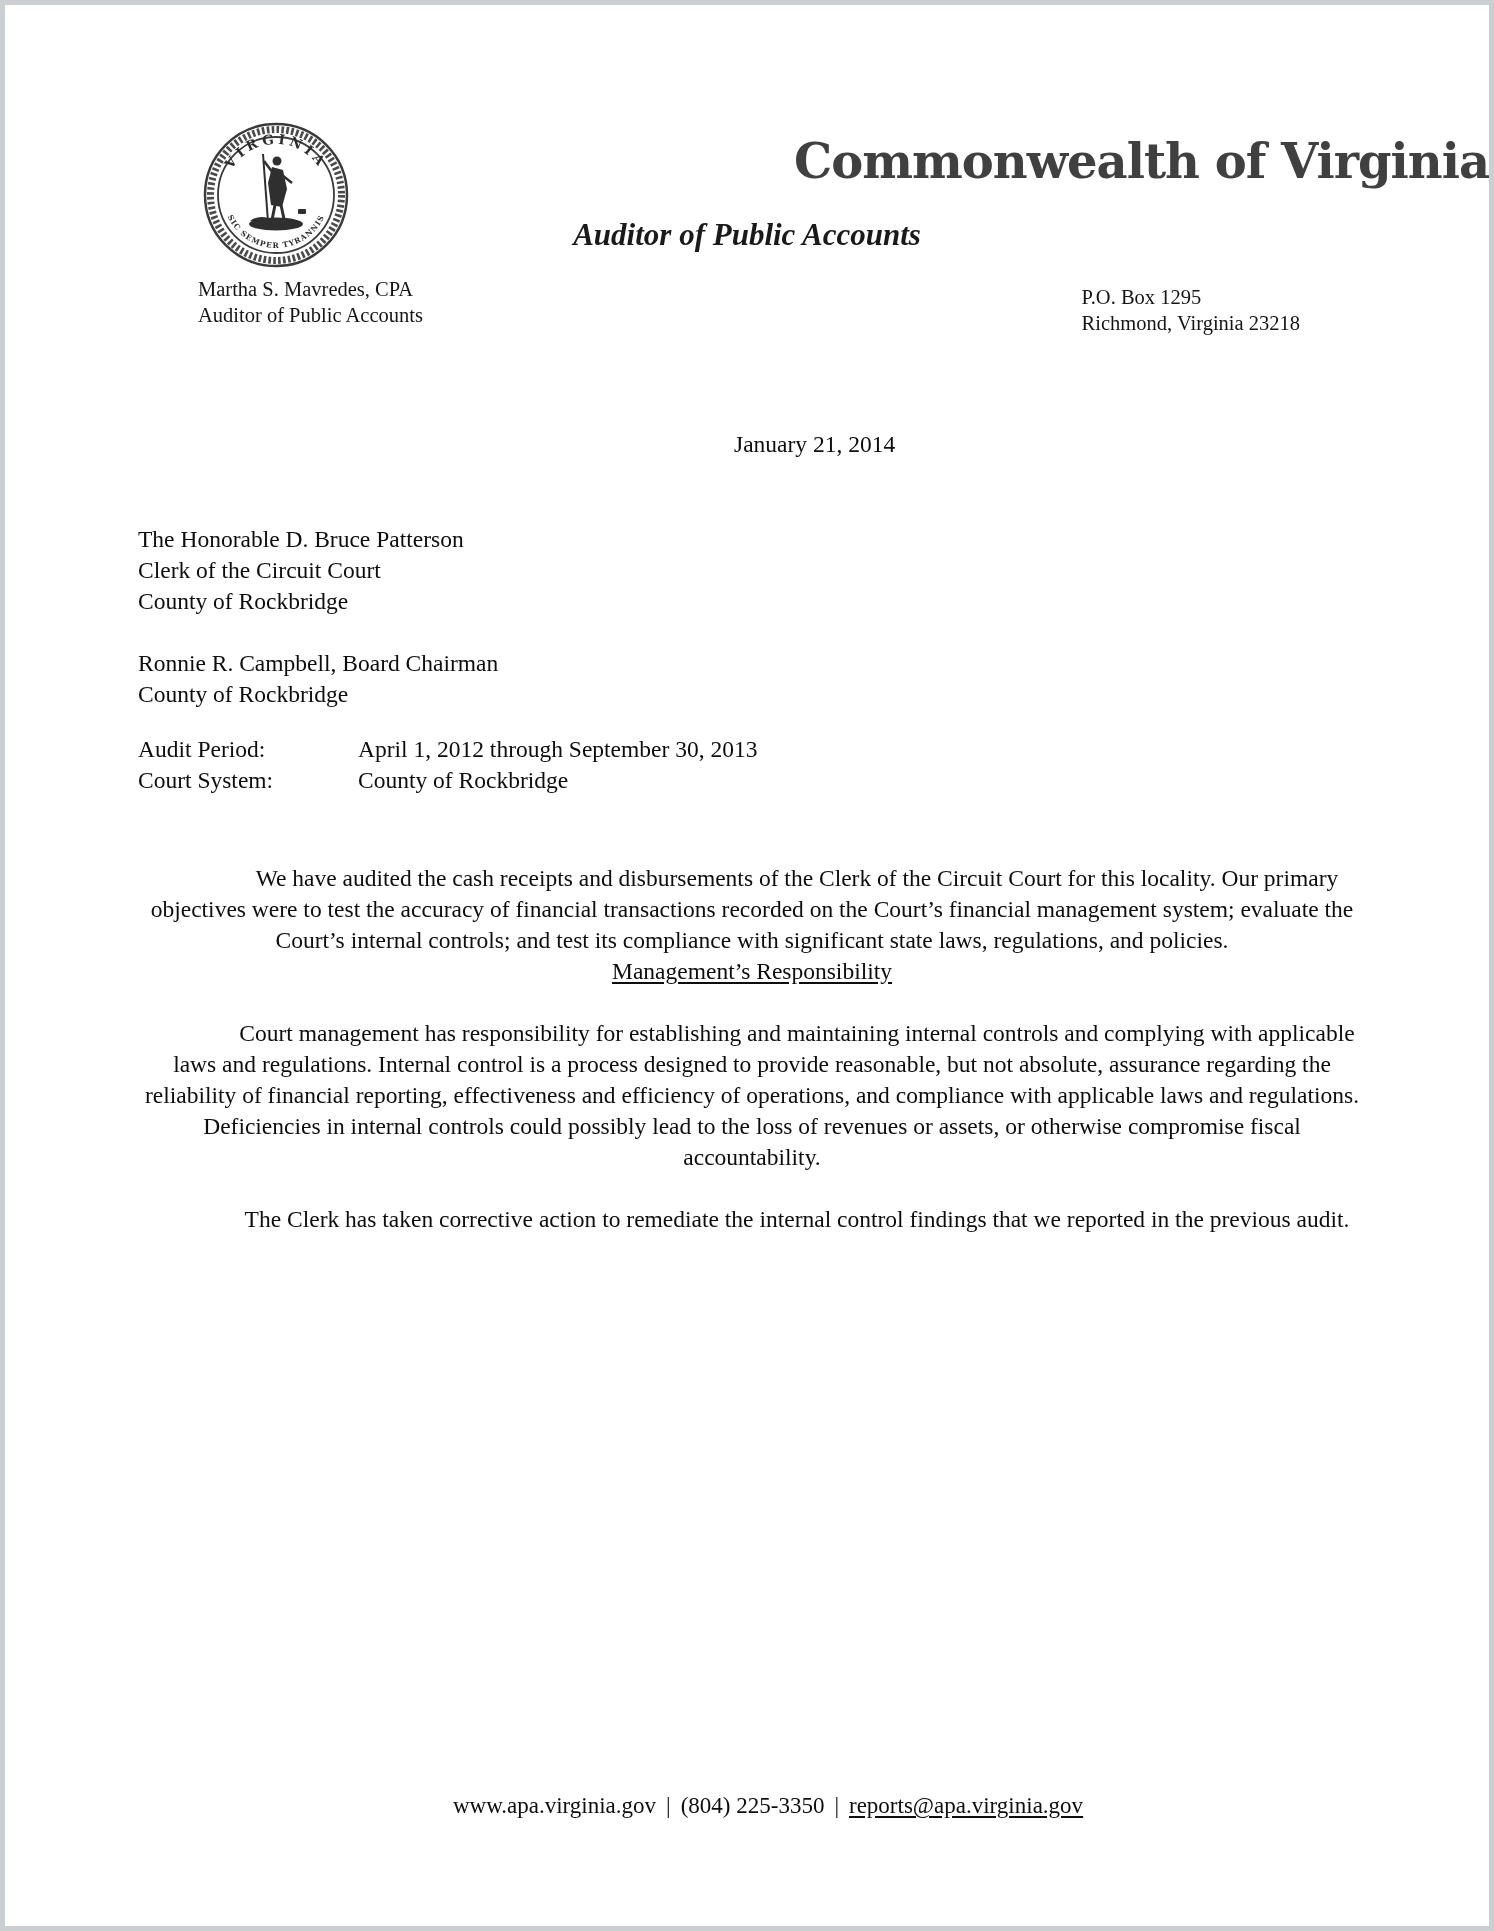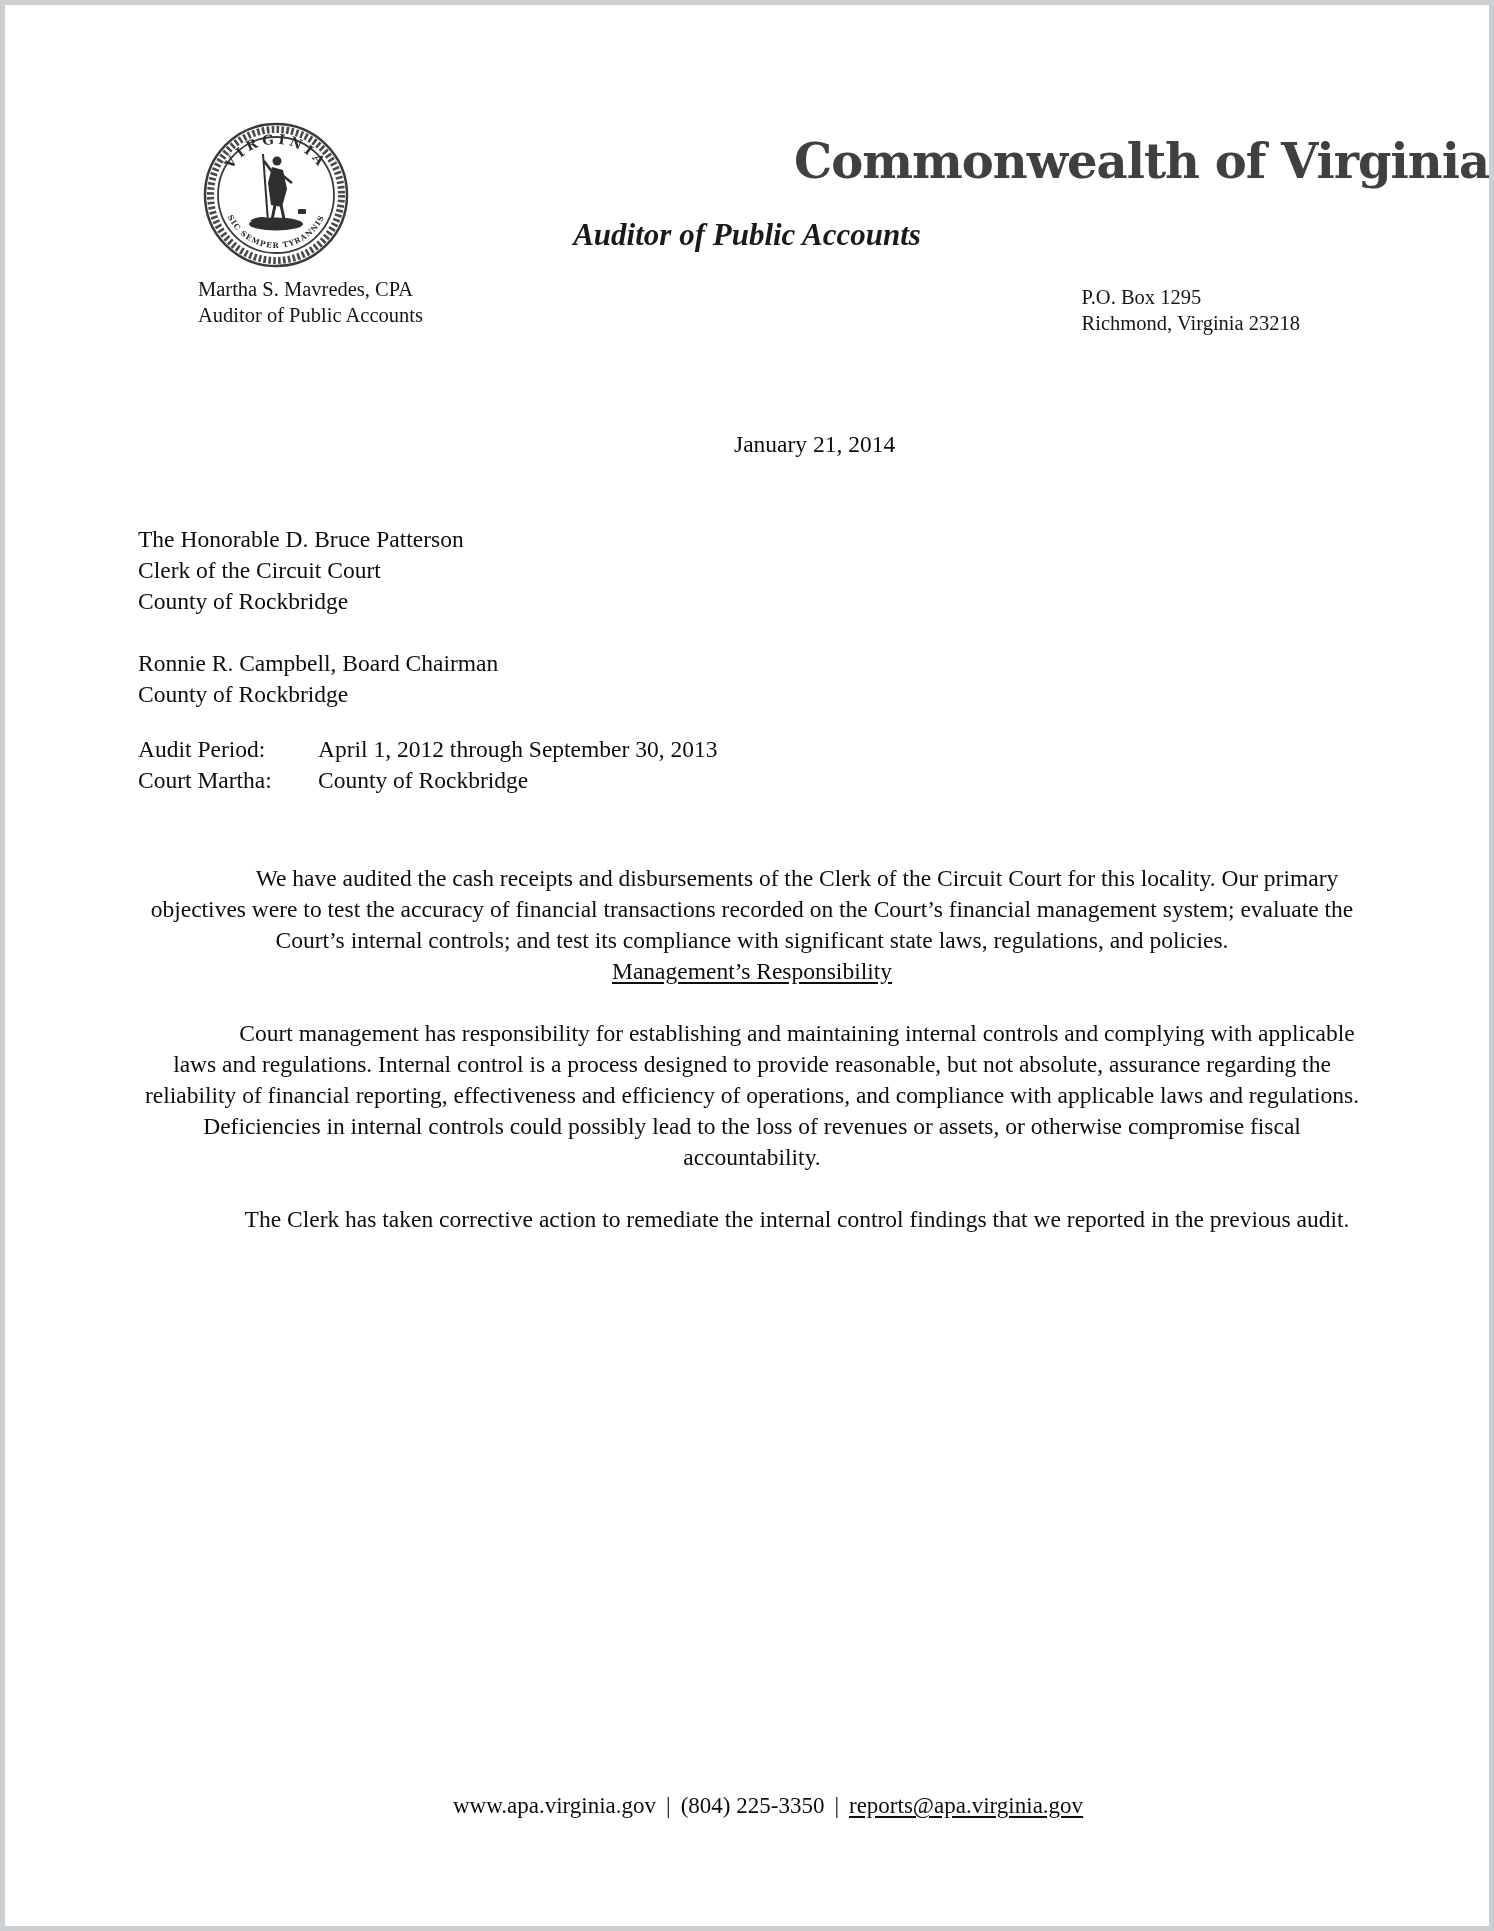--- a/index.html
+++ b/index.html
@@ -40,21 +40,21 @@
     position:absolute;right:189px;top:280px;
     text-align:left;
     font-size:20.5px;line-height:25.5px;
     color:#151515;
   }
   
   .date-line{position:absolute;left:729px;top:426px;font-size:23.5px;white-space:nowrap;}
   .recipients{position:absolute;left:133px;top:519px;font-size:23.5px;line-height:31px;}
   .recipient-group2{margin-top:31px;}
   .meta-block{position:absolute;left:133px;top:729px;font-size:23.5px;line-height:31px;}
-  .meta-row{display:flex;}
+  .meta-row{display:flex;gap:40px;}
   .meta-label{width:180px;flex:0 0 180px;}
   .body-block{
     position:absolute;left:133px;top:858px;width:1228px;
     font-size:23.5px;line-height:31px;
     text-align:justify;
   }
   .body-block p{margin:0;text-align:center;}
   .body-block p.spaced{margin-top:31px;}
   .indent{text-indent:90px;}
   .section-heading{
@@ -136,21 +136,21 @@
       <div>County of Rockbridge</div>
     </div>
   </div>
 
   <div class="meta-block">
     <div class="meta-row">
       <span class="meta-label">Audit Period:</span>
       <span>April 1, 2012 through September 30, 2013</span>
     </div>
     <div class="meta-row">
-      <span class="meta-label">Court Martha:</span>
+      <span class="meta-label">Court System:</span>
       <span>County of Rockbridge</span>
     </div>
   </div>
 
   <div class="body-block">
     <p class="indent">We have audited the cash receipts and disbursements of the Clerk of the Circuit Court for this locality.  Our primary objectives were to test the accuracy of financial transactions recorded on the Court’s financial management system; evaluate the Court’s internal controls; and test its compliance with significant state laws, regulations, and policies.</p>
     <p class="section-heading">Management’s Responsibility</p>
     <p class="indent spaced">Court management has responsibility for establishing and maintaining internal controls and complying with applicable laws and regulations.  Internal control is a process designed to provide reasonable, but not absolute, assurance regarding the reliability of financial reporting, effectiveness and efficiency of operations, and compliance with applicable laws and regulations.  Deficiencies in internal controls could possibly lead to the loss of revenues or assets, or otherwise compromise fiscal accountability.</p>
     <p class="indent spaced">The Clerk has taken corrective action to remediate the internal control findings that we reported in the previous audit.</p>
   </div>

